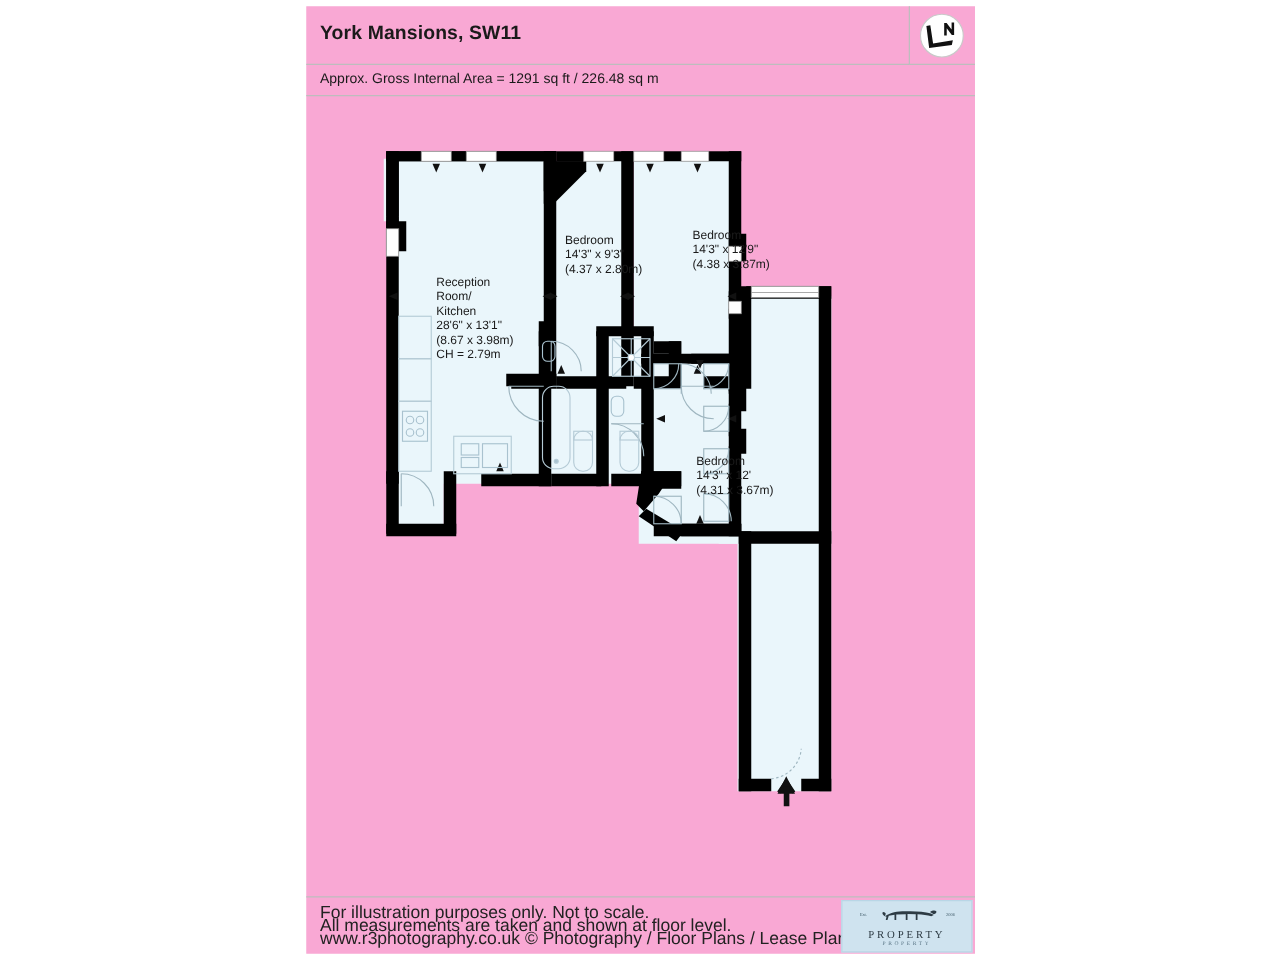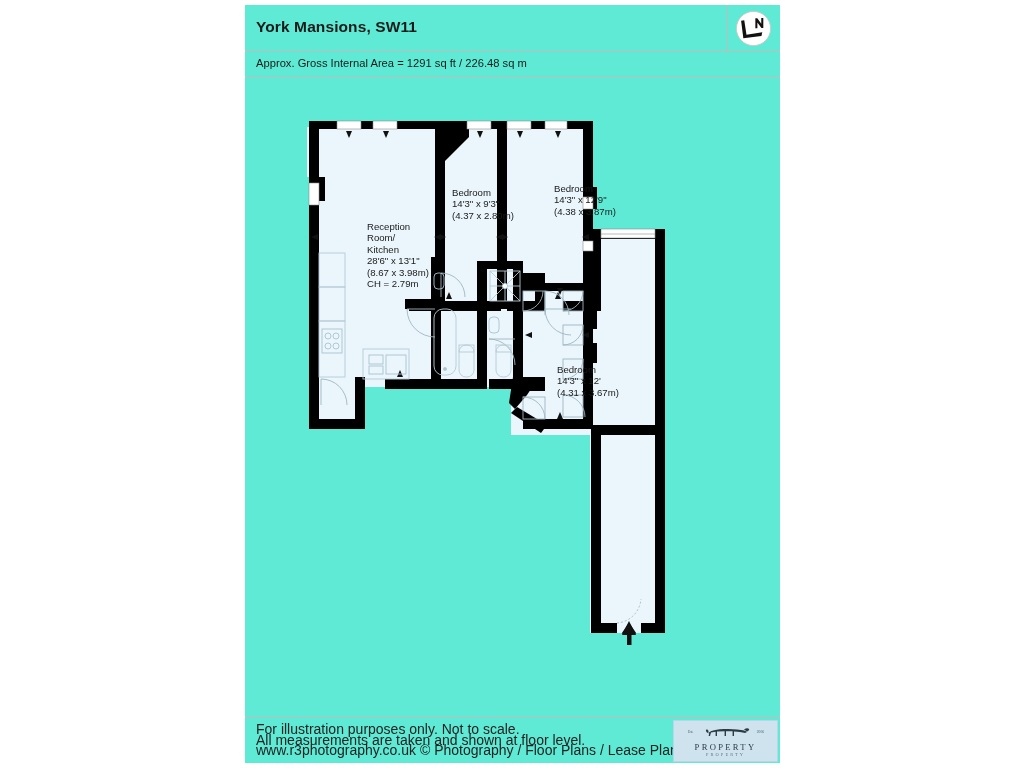--- a/index.html
+++ b/index.html
@@ -14,21 +14,21 @@
     overflow: hidden;
     position: relative;
   }
 
   #sheet {
     position: absolute;
     left: 245px;
     top: 5px;
     width: 535px;
     height: 758px;
-    background: #5eead4;
+    background: #f9a8d4;
   }
 
   
   .header {
     position: absolute;
     left: 0;
     top: 0;
     width: 535px;
     height: 47px;
     border-bottom: 1px solid #bdbdbd;
@@ -406,21 +406,21 @@
         <rect x="251" y="268" width="15" height="7"></rect>
       </g>
 
       <g>
         <path d="M384 548 L384 566 M384 548 L378 557 M384 548 L390 557" stroke="#111111" stroke-width="3" fill="none"></path>
         <polygon points="384,544 377,558 391,558" fill="#111111"></polygon>
         <rect x="382" y="552" width="4.5" height="16" fill="#111111"></rect>
       </g>
     </svg>
 
-    <div class="room-label" style="left:122px; top:144px;">Reception
+    <div class="room-label" style="left:104px; top:144px;">Reception
 Room/
 Kitchen
 28'6" x 13'1"
 (8.67 x 3.98m)
 CH = 2.79m</div>
 
     <div class="room-label" style="left:207px; top:110px;">Bedroom
 14'3" x 9'3"
 (4.37 x 2.80m)</div>
 

